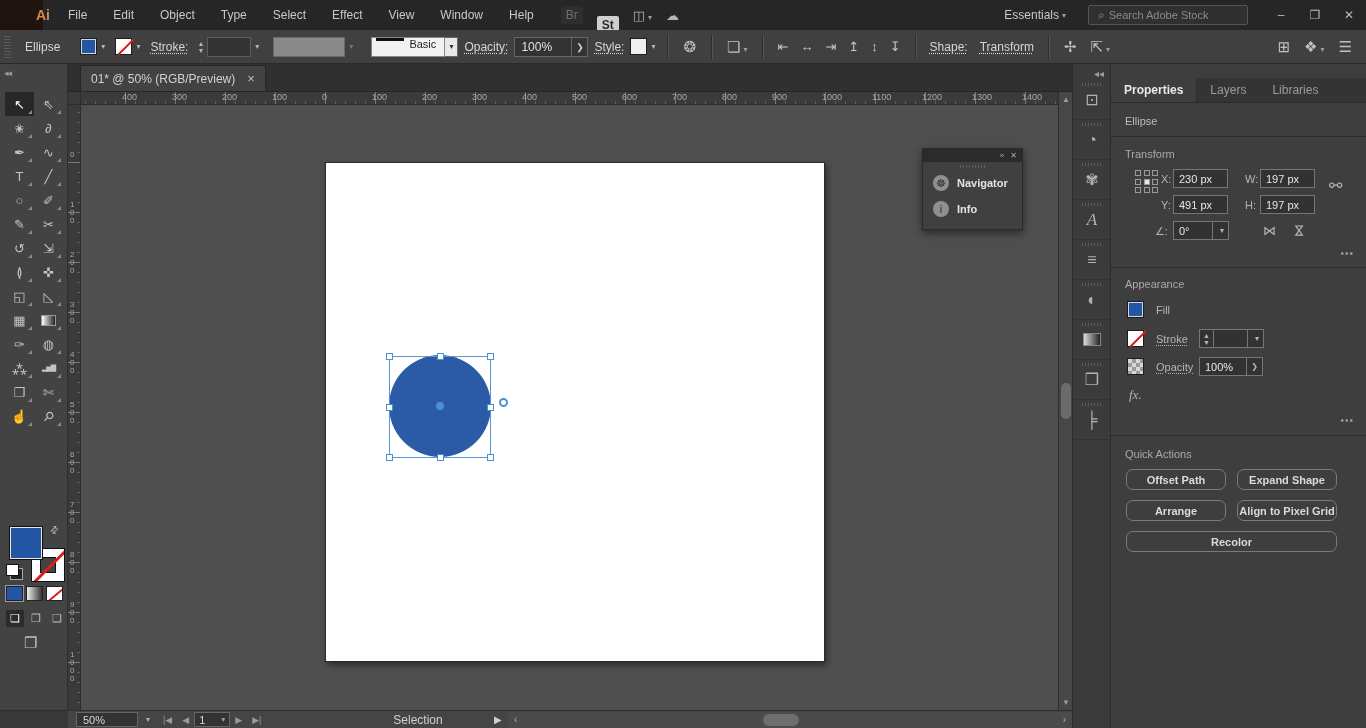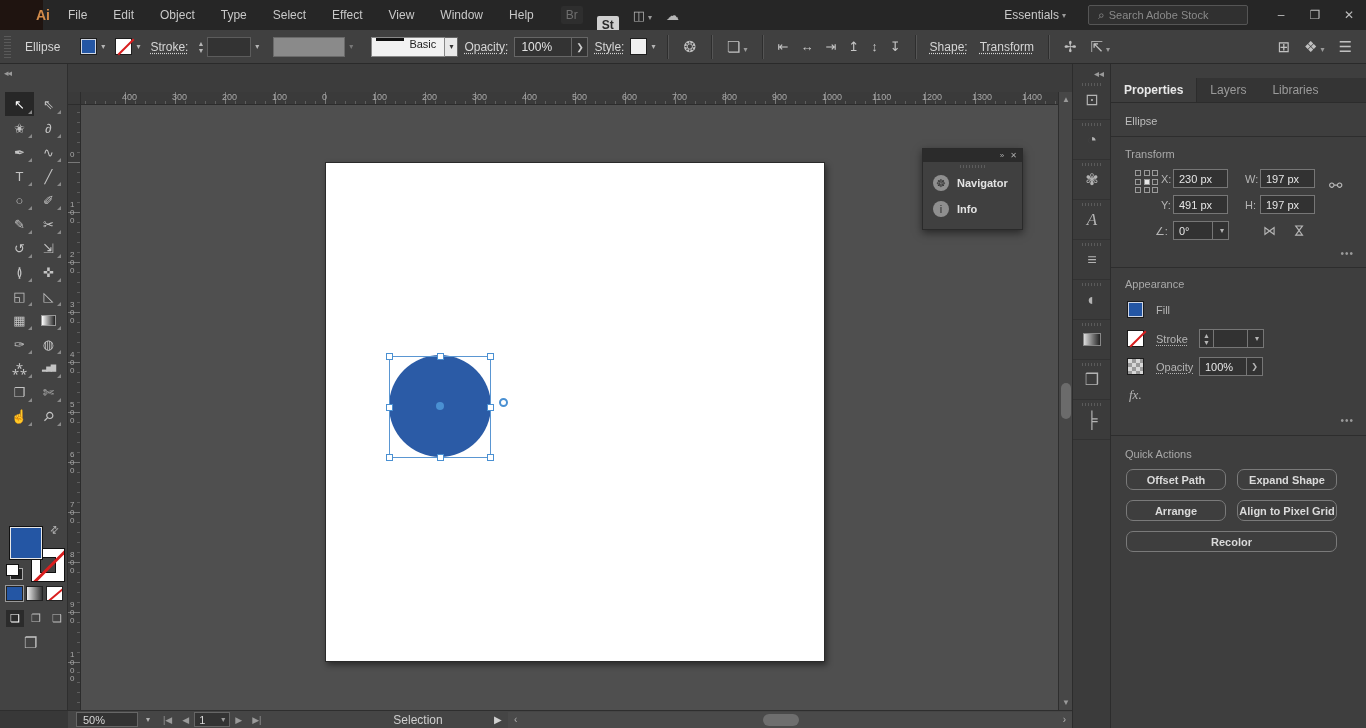--- a/index.html
+++ b/index.html
@@ -416,20 +416,26 @@
       </div>
       <div class="fx-row" id="mode-btns">
         <span class="mbtn selected">❏</span>
         <span class="mbtn">❐</span>
         <span class="mbtn">❑</span>
       </div>
       <div id="screen-mode">❐</div>
     </div>
   </div>
 
+  <div id="tabrow" class="abs">
+    <div id="doc-tab">
+      <span>01* @ 50% (RGB/Preview)</span>
+      <span class="close">×</span>
+    </div>
+  </div>
 
   <div id="canvas-region" class="abs">
     <div id="ruler-corner"></div>
     <div id="h-ruler">
 
     <span class="h-lab" style="left: 41px;">400</span>
         <span class="h-lab" style="left: 91px;">300</span>
         <span class="h-lab" style="left: 141px;">200</span>
         <span class="h-lab" style="left: 191px;">100</span>
         <span class="h-lab" style="left: 241px;">0</span>

